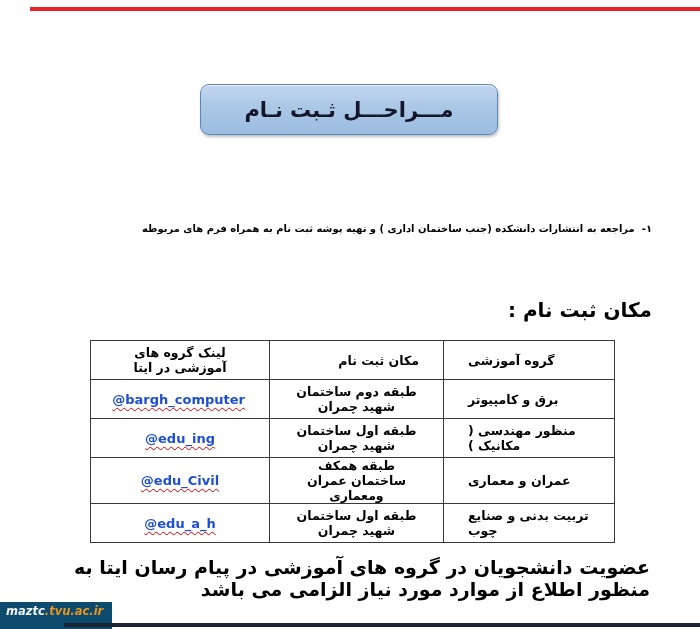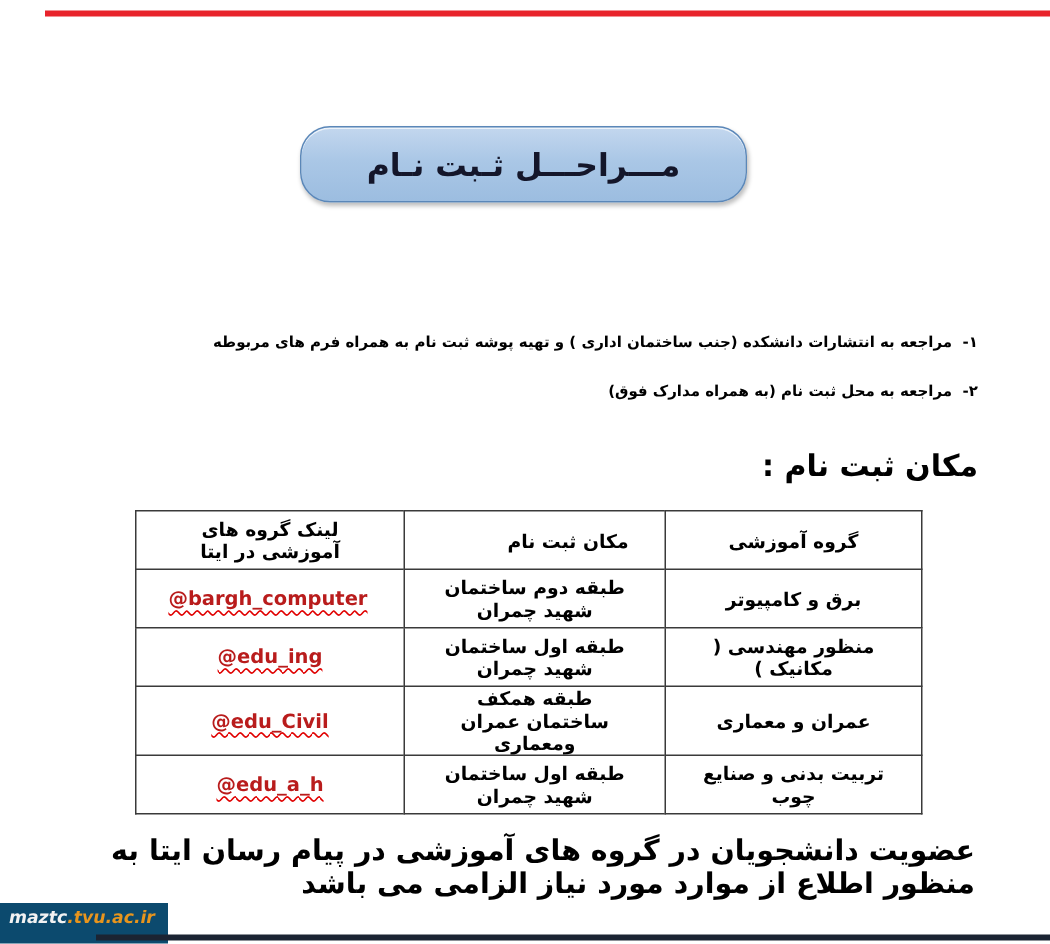--- a/index.html
+++ b/index.html
@@ -11,21 +11,21 @@
     position:absolute;top:7px;left:30px;right:0;height:4px;
     background:#e8232b;
   }
   .bottom-navy-line{
     position:absolute;top:623px;left:64px;right:0;height:4px;
     background:#1b2433;
   }
   .title-box{
     position:absolute;left:200px;top:84px;width:296px;height:49px;
     background:linear-gradient(180deg,#c3d7ee 0%,#aac7e6 45%,#9cbde0 100%);
-    border:1px solid #5b87b8;border-radius:20px;
+    border:1px solid #5b87b8;border-radius:9px;
     box-shadow:inset 0 1px 0 rgba(255,255,255,.7),1px 2px 3px rgba(0,0,0,.25);
     display:flex;align-items:center;justify-content:center;
   }
   .title-box .title-text{
     font-size:21px;font-weight:bold;color:#14162a;direction:rtl;
     letter-spacing:0;
   }
   .steps{
     position:absolute;top:219px;right:48px;left:50px;
     direction:rtl;text-align:right;color:#000;
@@ -40,26 +40,26 @@
     position:absolute;left:90px;top:340px;width:524px;direction:rtl;
     border-collapse:collapse;table-layout:fixed;
   }
   .reg-table td,.reg-table th{
     border:1px solid #3a3a3a;font-weight:bold;color:#000;
     font-size:12.5px;padding:0 24px;height:38px;vertical-align:middle;
   }
   .col-group{width:171px;}
   .col-location{width:174px;}
   .col-link{width:179px;}
-  .cell-group{text-align:center;}
+  .cell-group{text-align:left;}
   .cell-location{text-align:center;}
   .cell-location-header{text-align:right;}
   .cell-link{text-align:center;}
   .handle{
-    direction:ltr;unicode-bidi:embed;font-size:13px;color:#b91c1c;
+    direction:ltr;unicode-bidi:embed;font-size:13px;color:#1d4ed8;
     text-decoration:underline wavy #e00000 1px;text-underline-offset:3px;
   }
   .footer-note{
     position:absolute;top:556px;right:50px;left:40px;direction:rtl;
     text-align:right;font-size:19px;font-weight:bold;color:#000;
   }
   .watermark{
     position:absolute;left:0;top:602px;background:#0c4a6e;
     padding:2px 9px 19px 6px;font-size:11.5px;font-style:italic;
     font-weight:bold;white-space:nowrap;
@@ -72,23 +72,20 @@
 
 <div class="top-red-line"></div>
 
 <div class="title-box">
   <span class="title-text">مـــراحـــل ثـبت نـام</span>
 </div>
 
 <div class="steps">
   <div class="step">
     <span class="num">۱-</span><span>مراجعه به انتشارات دانشکده (جنب ساختمان اداری ) و تهیه پوشه ثبت نام به همراه فرم های مربوطه</span>
-  </div>
-  <div class="step">
-    <span class="num">۲-</span><span>مراجعه به محل ثبت نام (به همراه مدارک فوق)</span>
   </div>
 </div>
 
 <div class="section-heading">مکان ثبت نام :</div>
 
 <table class="reg-table">
   <colgroup>
     <col class="col-group">
       <col class="col-location">
       <col class="col-link">

